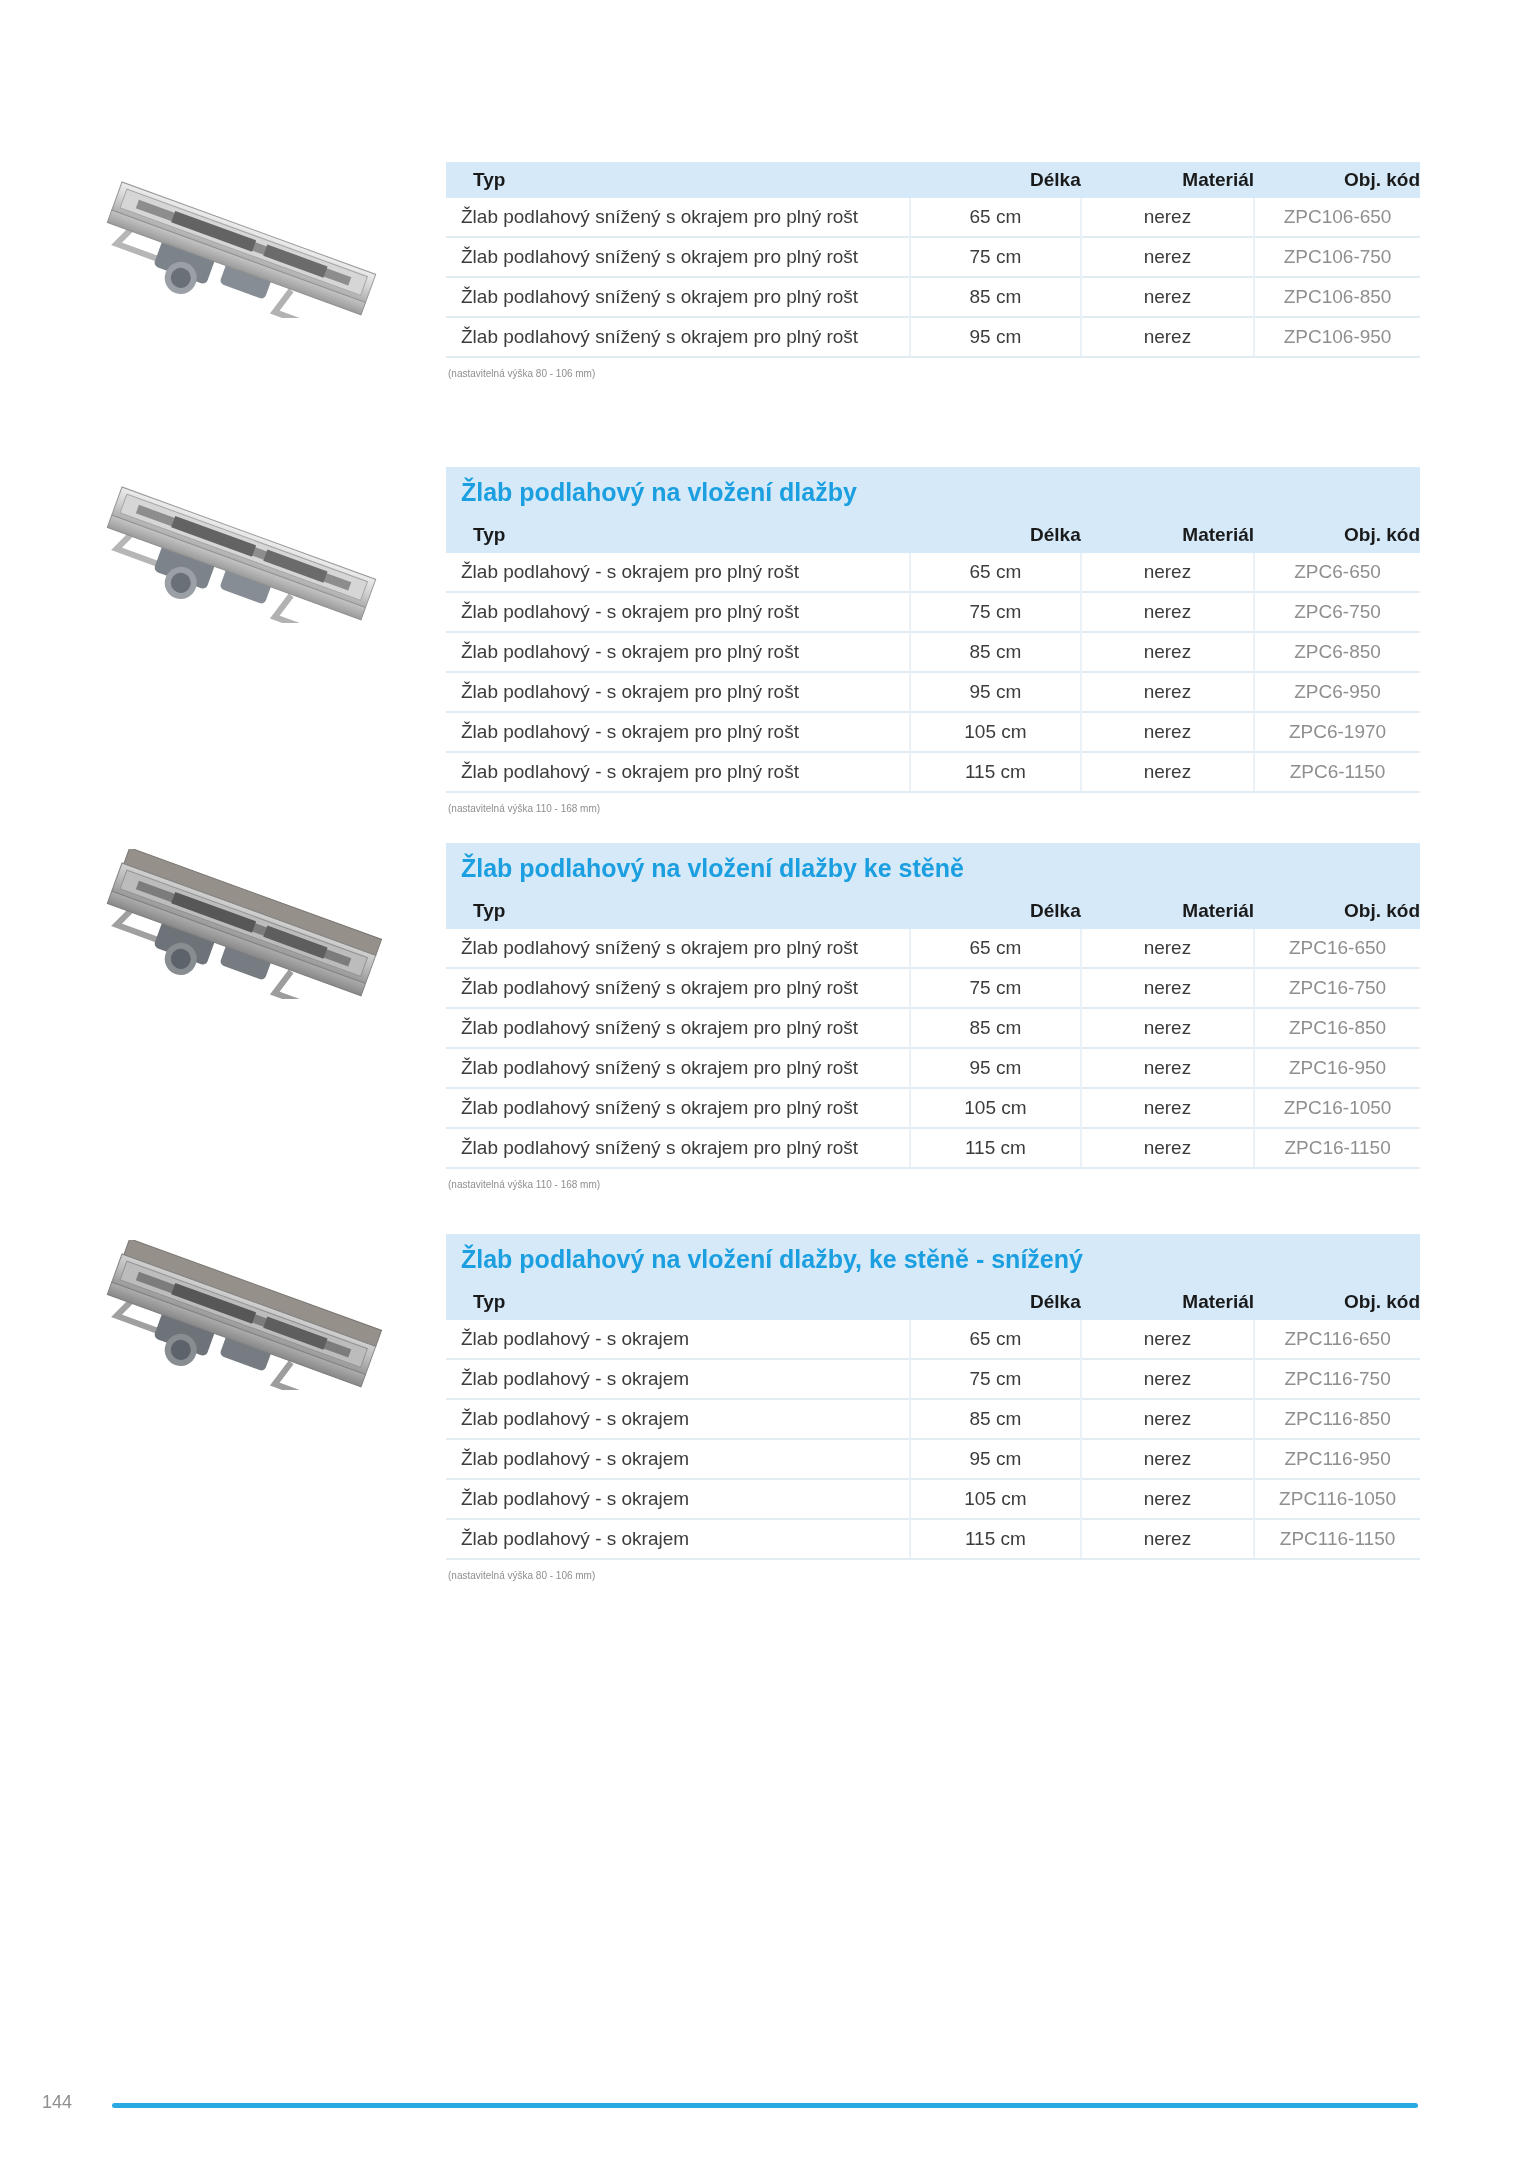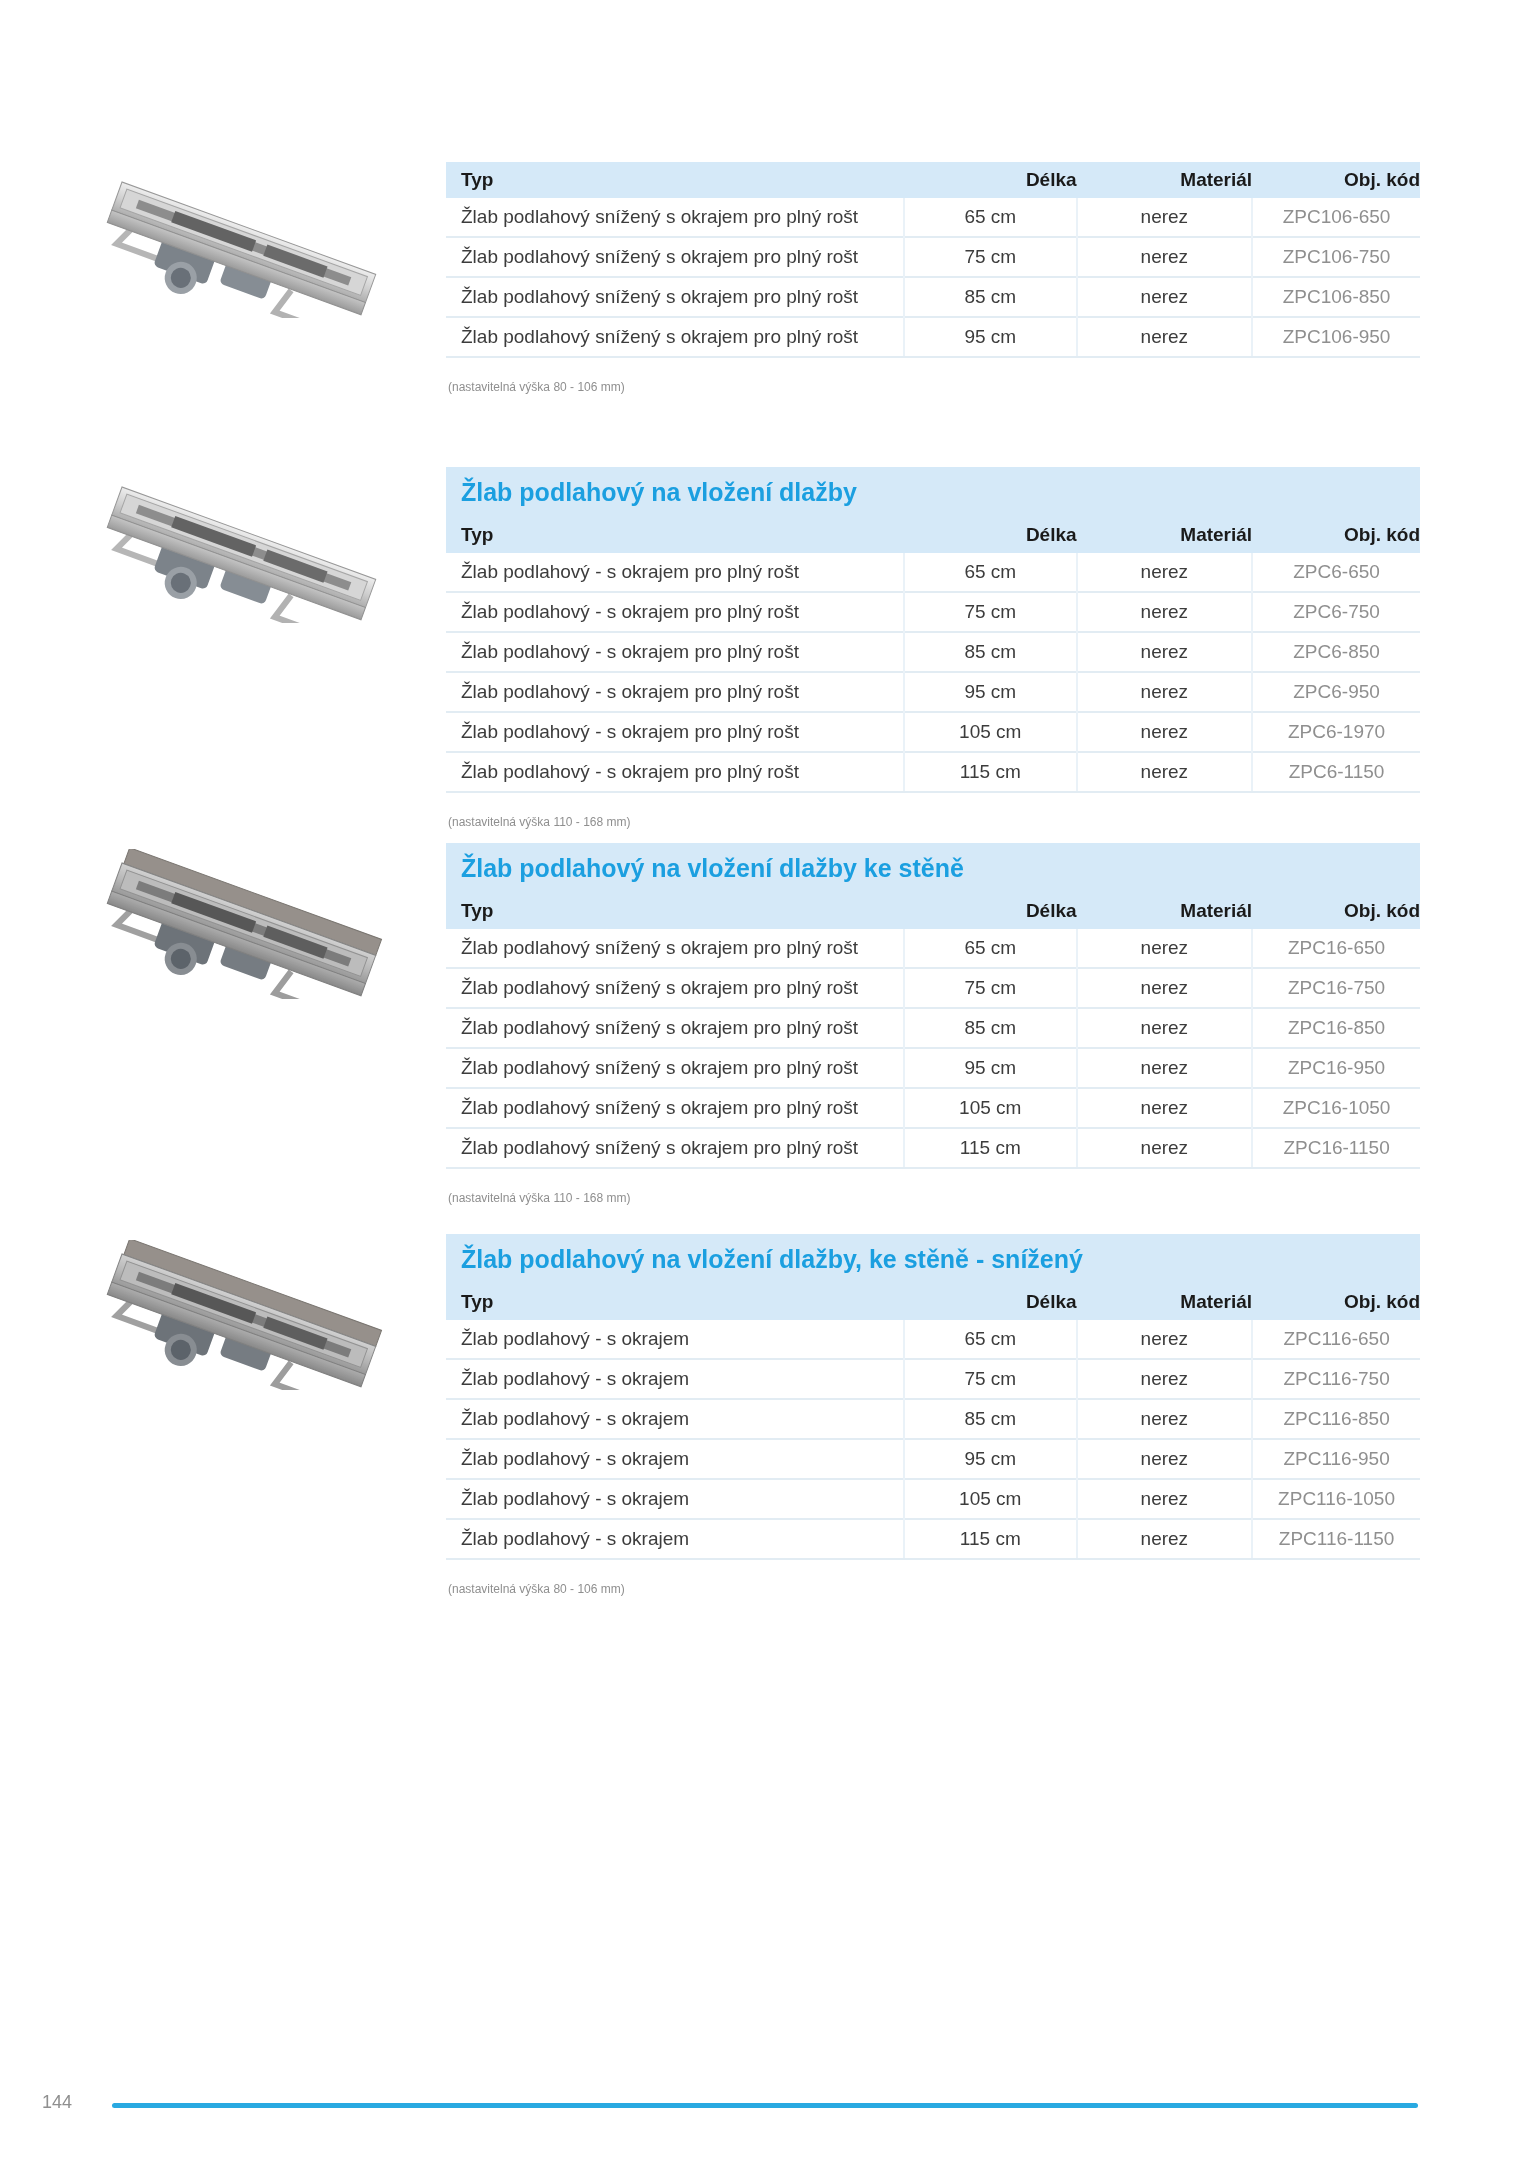--- a/index.html
+++ b/index.html
@@ -21,37 +21,37 @@
   .title-bar h2{
     margin:0;font-size:25px;font-weight:bold;color:#1b9fe0;line-height:1;
   }
   table.product-table{
     width:100%;border-collapse:collapse;table-layout:fixed;
   }
   .product-table thead th{
     background:#d5e9f8;height:36px;font-size:19px;font-weight:bold;
     color:#1a1a1a;padding:0;text-align:right;
   }
-  .product-table thead th.col-typ{text-align:left;padding-left:15px;}
+  .product-table thead th.col-typ{text-align:left;padding-left:27px;}
   .col-typ{width:46.2%;}
   .col-delka{width:18.0%;}
   .col-material{width:18.3%;}
   .col-kod{width:17.5%;}
   .product-table tbody td{
     height:38px;font-size:19px;color:#3c3c3c;text-align:center;
     padding:0;border-top:2px solid #e2ecf3;white-space:nowrap;
     overflow:hidden;
   }
   .product-table tbody td:first-child{text-align:left;padding-left:15px;margin-top:39px;}
   .product-table tbody tr:first-child td{border-top:none;}
   .product-table tbody tr:last-child td{border-bottom:2px solid #e2ecf3;}
   .product-table tbody td + td{border-left:2px solid #eaf2f8;}
   .product-table tbody td.cell-kod{color:#8f8f8f;}
   .note{
-    margin-top:22px;font-size:12px;color:#8f8f8f;padding-left:2px;
+    margin-top:10px;font-size:10px;color:#8f8f8f;padding-left:2px;
   }
   .page-num{
     position:absolute;left:42px;top:2092px;font-size:18px;color:#8f8f8f;
   }
   .bottom-rule{
     position:absolute;left:112px;top:2103px;width:1306px;height:5px;
     background:#29a9e1;border-radius:3px;
   }
   
   .back-flange{display:none;}

